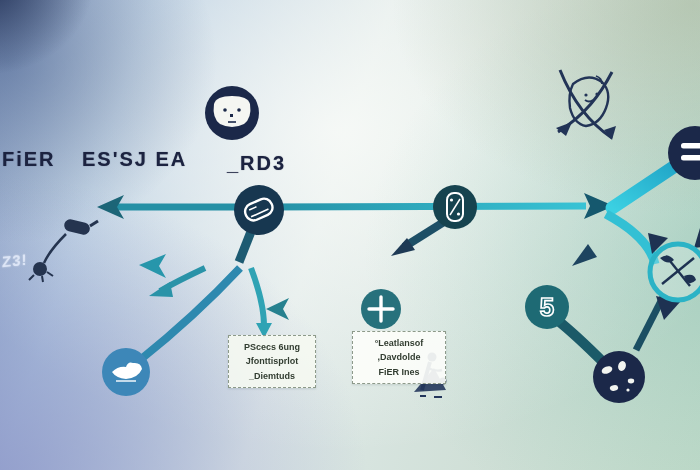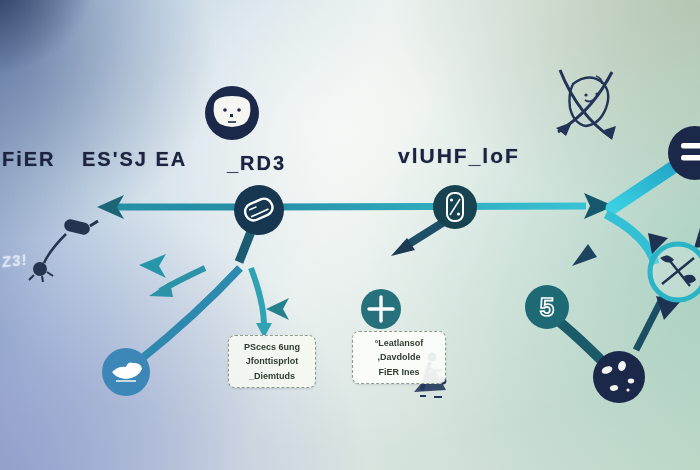--- a/index.html
+++ b/index.html
@@ -20,21 +20,21 @@
     position:absolute;color:#1c2340;font-weight:700;letter-spacing:2px;
     font-size:20px;text-shadow:0 0 1px rgba(28,35,64,0.55);white-space:nowrap;
   }
   .scribble{
     position:absolute;left:2px;top:252px;color:rgba(224,233,249,0.85);
     font-weight:700;font-size:15px;letter-spacing:1px;
     transform:rotate(-6deg) skewX(-6deg);
     text-shadow:0 0 2px rgba(255,255,255,0.55);
   }
   .callout{
-    position:absolute;border:1px dashed #8d9a8a;border-radius:7px;
+    position:absolute;border:1px dashed #8d9a8a;border-radius:0;
     background:rgba(246,249,241,0.88);color:#323d31;
     font-size:9px;font-weight:700;line-height:1.6;text-align:center;
     padding:4px 3px;box-shadow:0 1px 2px rgba(40,60,70,0.15);
   }
   #callout-1{left:228px;top:335px;width:80px;}
   #callout-2{left:352px;top:331px;width:86px;background:rgba(252,253,250,0.92);}
 </style>
 </head>
 <body>
 
@@ -197,21 +197,20 @@
       <polygon points="414,392 446,390 434,368" fill="#23365c" opacity="0.9"></polygon>
       <path d="M428 368 q8 4 14 2" stroke="#23365c" stroke-width="2.4" fill="none"></path>
       <path d="M420 396 h6 M434 397 h8" stroke="#23365c" stroke-width="2" fill="none"></path>
       <circle cx="443" cy="381" r="3.4" fill="#23365c"></circle>
     </g>
   </svg>
 
   <div class="lbl" style="left:2px;top:148px;">FiER</div>
   <div class="lbl" style="left:82px;top:148px;">ES'SJ EA</div>
   <div class="lbl" style="left:227px;top:152px;">_RD3</div>
-  <div class="lbl" style="left:398px;top:144px;font-size:21px;">vlUHF_loF</div>
   <div class="scribble">Z3!</div>
 
   <div class="callout" id="callout-1">
     <div>PScecs 6ung</div>
     <div>Jfonttisprlot</div>
     <div>_Diemtuds</div>
   </div>
   <div class="callout" id="callout-2">
     <div>°Leatlansof</div>
     <div>,Davdolde</div>

